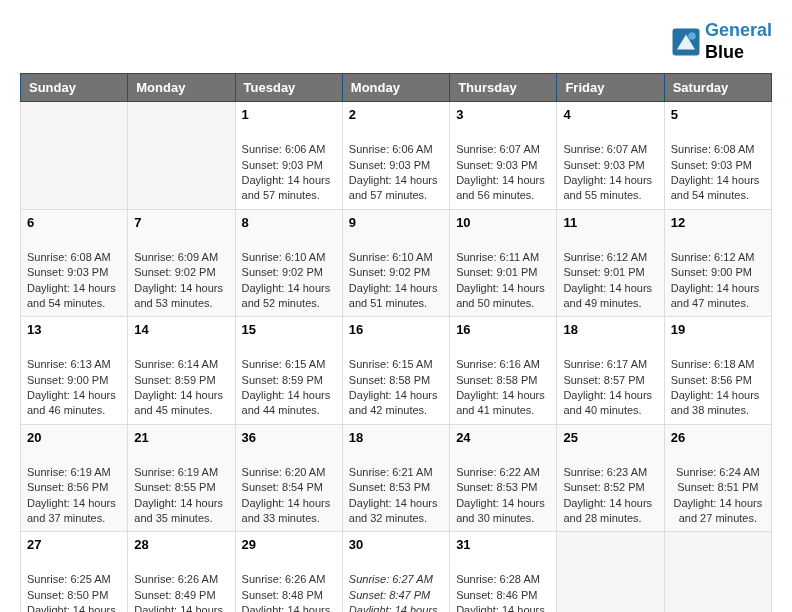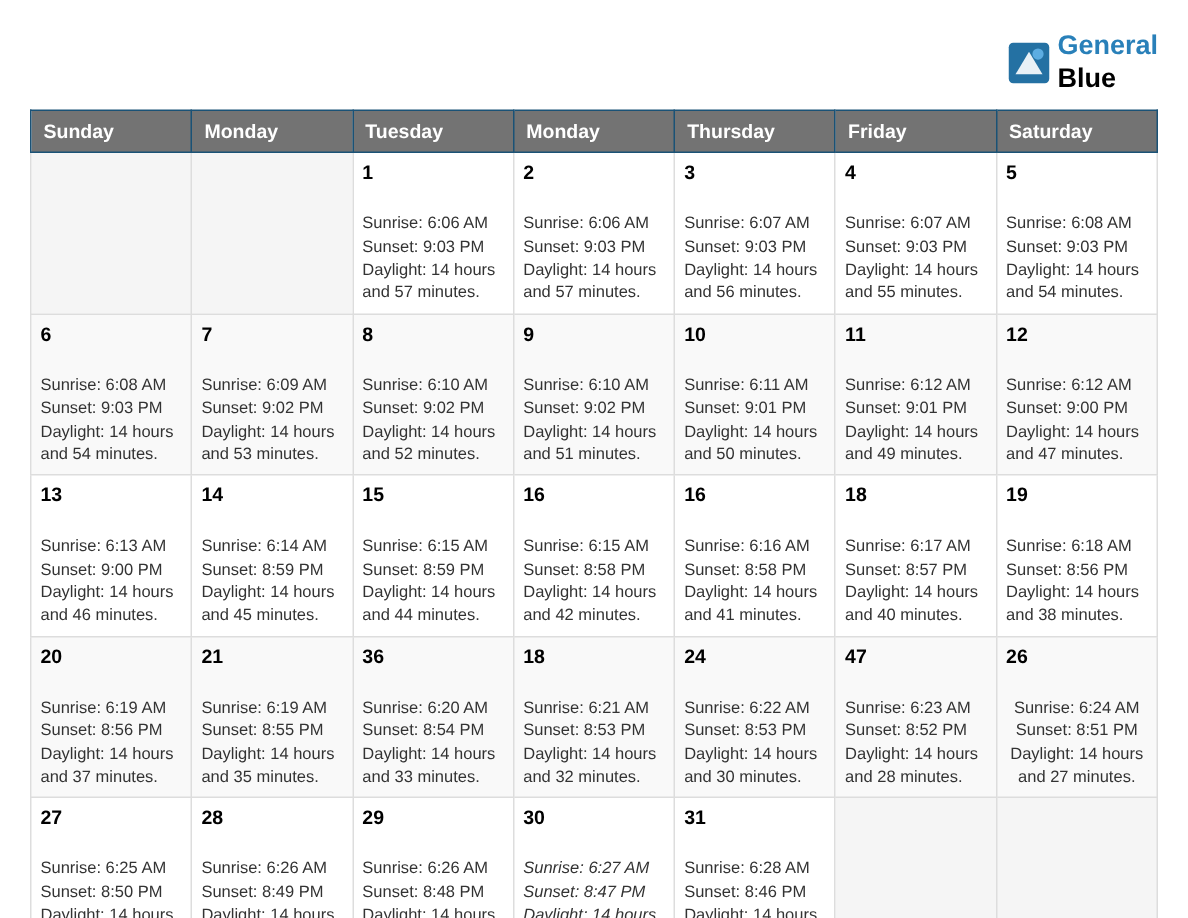--- a/index.html
+++ b/index.html
@@ -287,21 +287,21 @@
 and 32 minutes.</div>
         </td>
         <td>
           <span class="day-num">24</span>
           <div class="day-info" style="white-space: pre-line;">Sunrise: 6:22 AM
 Sunset: 8:53 PM
 Daylight: 14 hours
 and 30 minutes.</div>
         </td>
         <td>
-          <span class="day-num">47</span>
+          <span class="day-num">25</span>
           <div class="day-info" style="white-space: pre-line;">Sunrise: 6:23 AM
 Sunset: 8:52 PM
 Daylight: 14 hours
 and 28 minutes.</div>
         </td>
         <td>
           <span class="day-num">26</span>
           <div class="day-info" style="white-space: pre-line; text-align: center;">Sunrise: 6:24 AM
 Sunset: 8:51 PM
 Daylight: 14 hours

